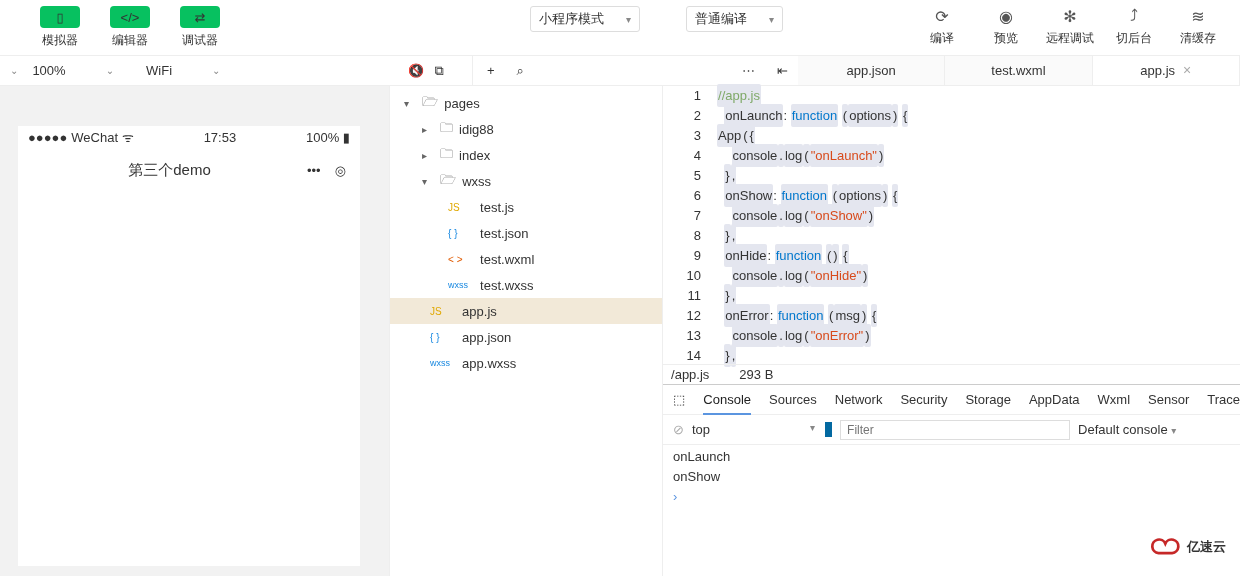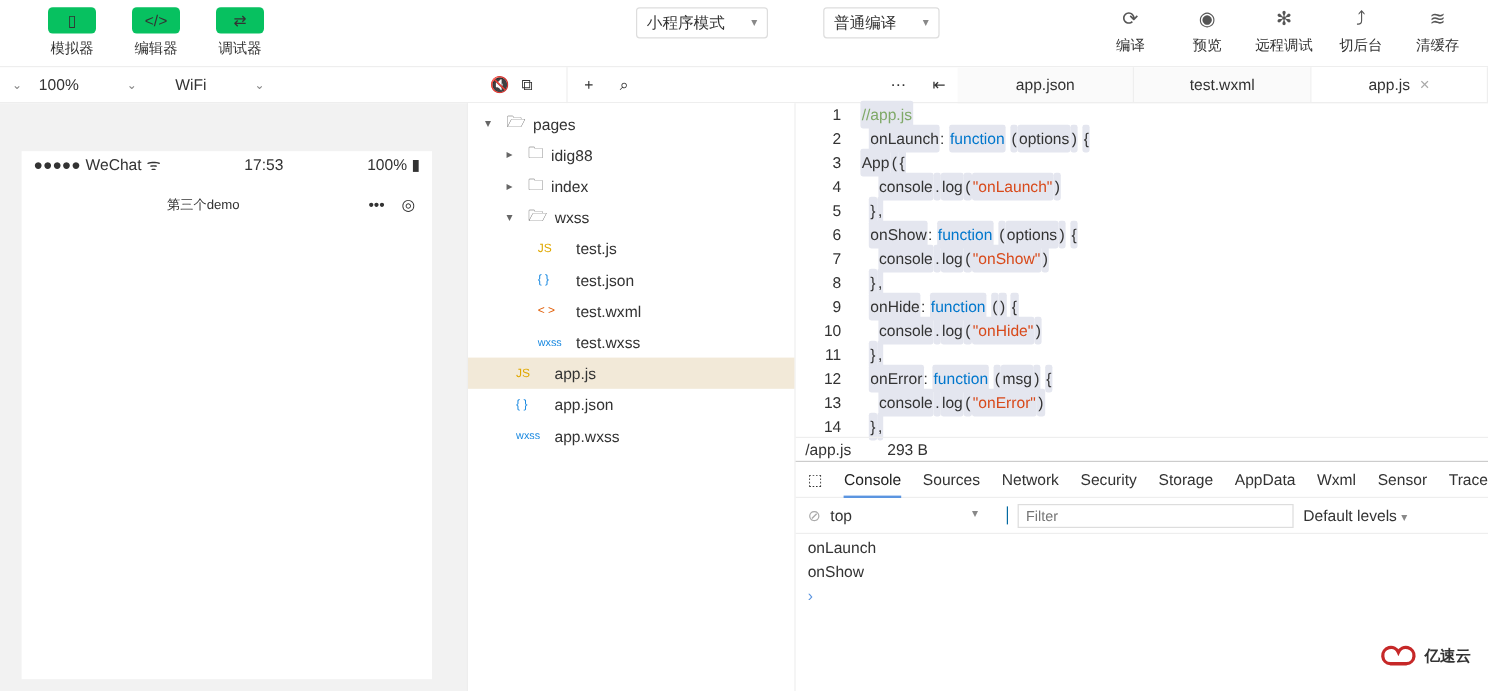--- a/index.html
+++ b/index.html
@@ -28,21 +28,21 @@
 .cols { display: flex; height: 490px; }
 .col-sim { width: 466px; border-right: 1px solid #eee; background: #f2f2f2; position: relative; }
 .col-tree { width: 326px; border-right: 1px solid #eee; background: #fff; }
 .col-editor { flex: 1; display: flex; flex-direction: column; }
 
 
 .phone { position: absolute; left: 18px; top: 40px; width: 342px; height: 440px; background: #fff; }
 .ph-status { height: 22px; display: flex; align-items: center; padding: 0 10px; justify-content: space-between; font-size: 12px; }
 .ph-status .wc { display: flex; align-items: center; gap: 4px; }
 .ph-head { height: 44px; display: flex; align-items: center; justify-content: space-between; padding: 0 14px; }
-.ph-head .tit { flex: 1; text-align: center; font-size: 11px; }
+.ph-head .tit { flex: 1; text-align: center; font-size: 15px; }
 .ph-body { text-align: center; padding-top: 106px; font-size: 15px; }
 
 
 .tree-top { height: 30px; display: flex; align-items: center; padding-left: 14px; gap: 22px; color: #666; }
 .tree-spacer { flex: 1; }
 .tree { padding-top: 4px; }
 .tnode { display: flex; align-items: center; height: 26px; gap: 6px; padding-left: 14px; }
 .tnode.active { background: #f2e9d8; }
 .tico { width: 26px; font-size: 10px; font-weight: normal; }
 .tico.js { color: #e0a800; }
@@ -305,26 +305,26 @@
         <span>Network</span>
         <span>Security</span>
         <span>Storage</span>
         <span>AppData</span>
         <span>Wxml</span>
         <span>Sensor</span>
         <span>Trace</span>
       </div>
       <div class="dt-filter">
         <span style="color:#aaa">⊘</span>
-        <span style="display:flex;gap:100px;border-right:1px solid #0369a1;padding-right:24px">
+        <span style="display:flex;gap:100px;border-right:7px solid #0369a1;padding-right:10px">
             <span>top</span>
             <span class="caret">▾</span>
           </span>
         <input placeholder="Filter" style="">
-        <span><span>Default levels</span> <span class="caret">▾</span></span>
+        <span><span>Default console</span> <span class="caret">▾</span></span>
       </div>
       <div class="dt-console">
         <div>onLaunch</div>
         <div>onShow</div>
         <div class="prompt">›</div>
       </div>
     </div>
   </div>
 </div>
 

